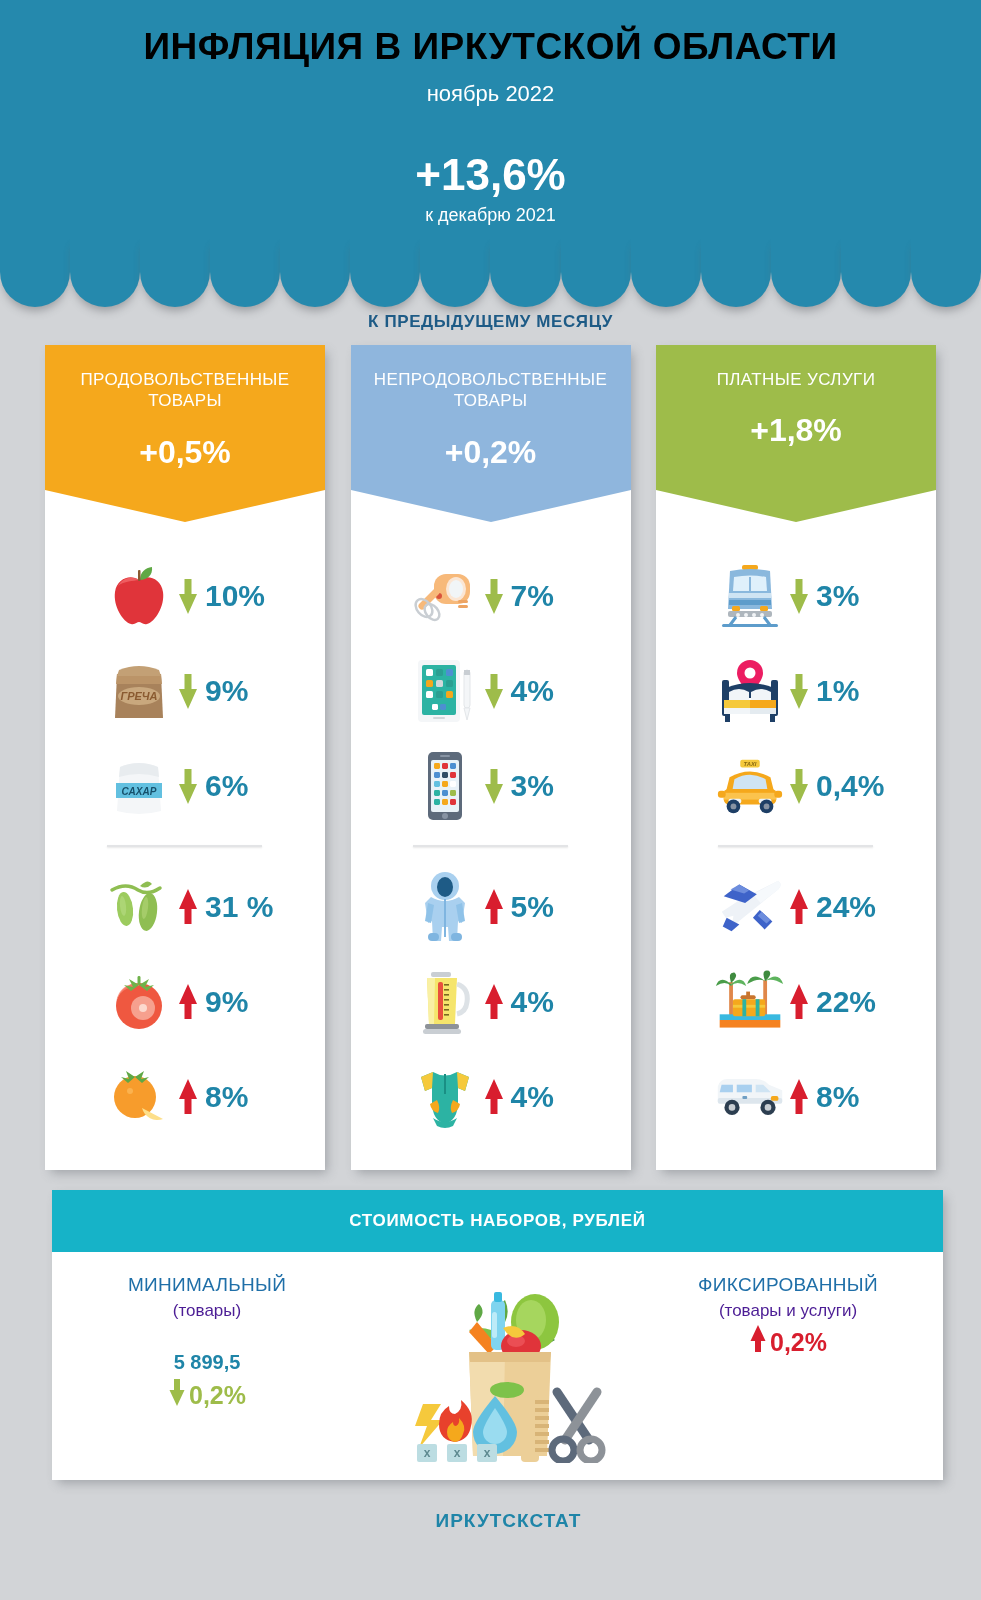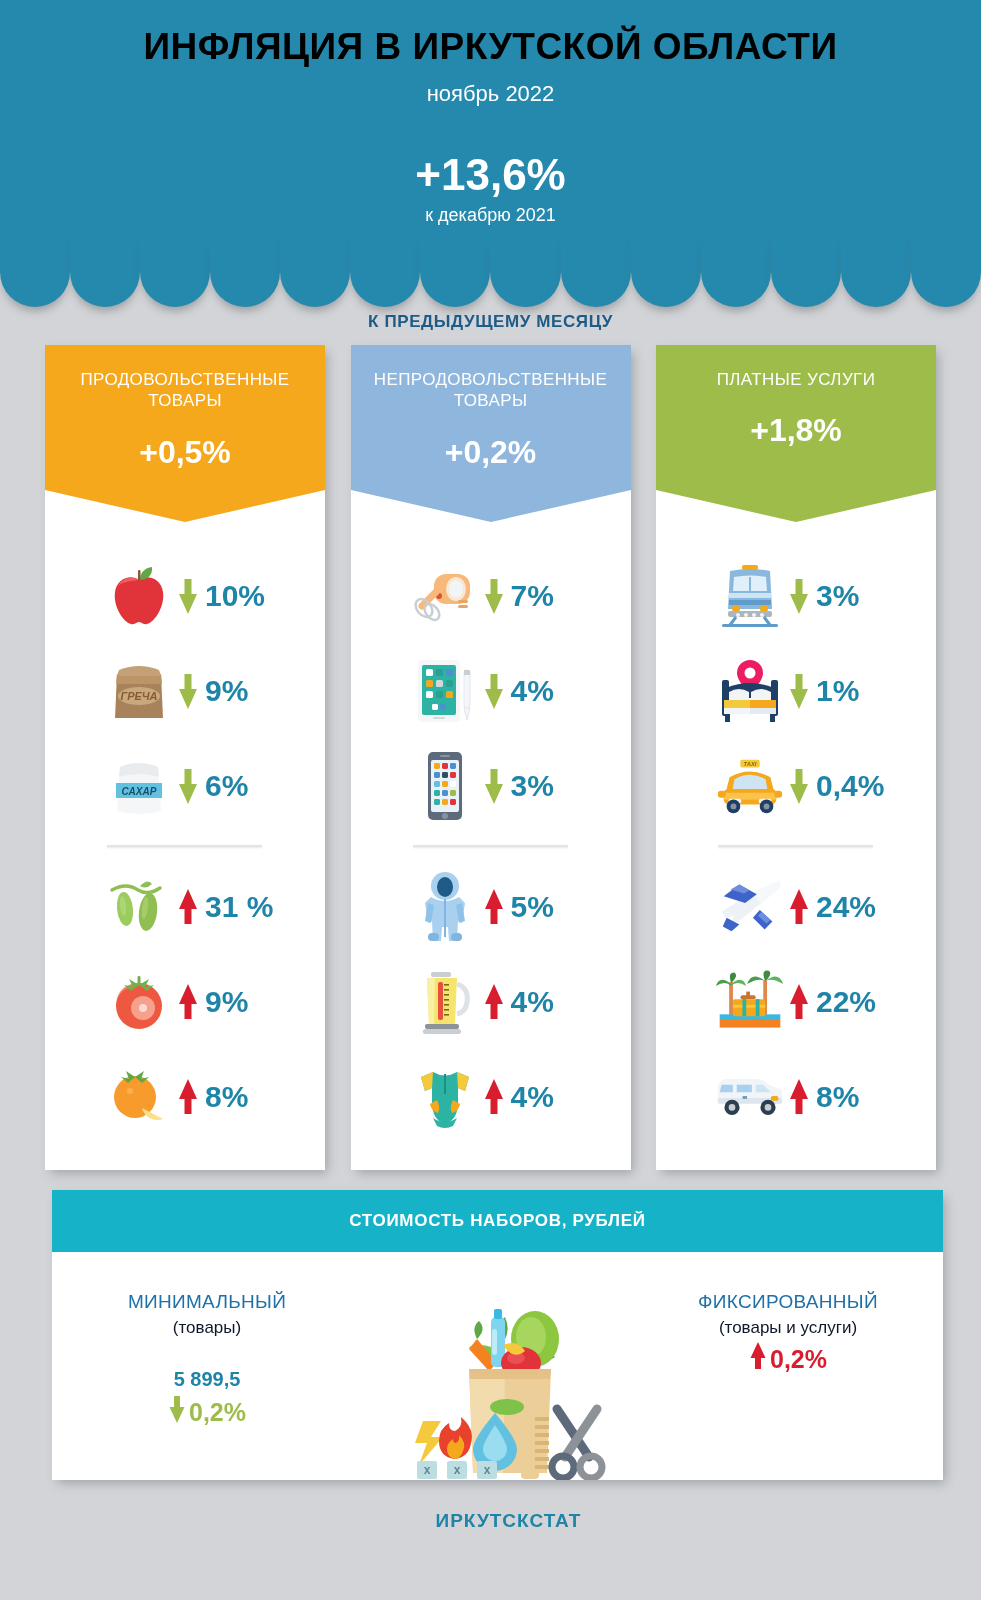--- a/index.html
+++ b/index.html
@@ -118,25 +118,25 @@
   }
   .basket-head {
     width:100%; height:62px; background:#16b3c8;
     display:flex; align-items:center; justify-content:center;
   }
   .basket-head-text {
     font-size:17px; font-weight:bold; color:#ffffff; letter-spacing:0.7px;
   }
   .basket-body {
     display:flex; height:268px; align-items:flex-start;
-    padding-top:39px;
+    padding-top:22px;
   }
   .basket-side { width:310px; text-align:center; }
   .bs-title { font-size:19px; color:#1f6fa8; letter-spacing:0.3px; }
-  .bs-sub   { font-size:17px; color:#0f172a; margin-top:5px; }
+  .bs-sub   { font-size:17px; color:#4c1d95; margin-top:5px; }
   .bs-val   { font-size:20px; font-weight:bold; color:#1f85a8; margin-top:30px; }
   .bs-delta {
     font-size:25px; font-weight:bold; margin-top:4px;
     display:flex; align-items:center; justify-content:center; gap:3px;
   }
   .bs-delta.down { color:#9ebc4a; }
   .bs-delta.up   { color:#d81e2e; }
   .basket-mid { width:271px; display:flex; justify-content:center; padding-top:4px; }
 
   

